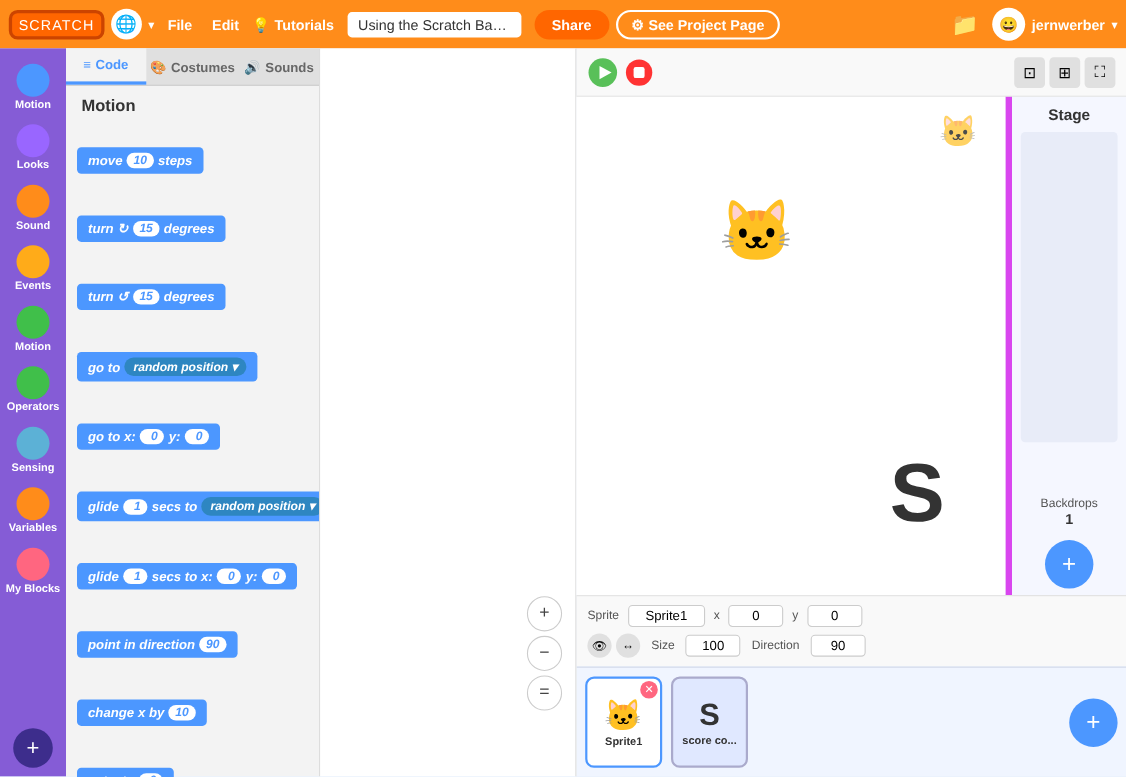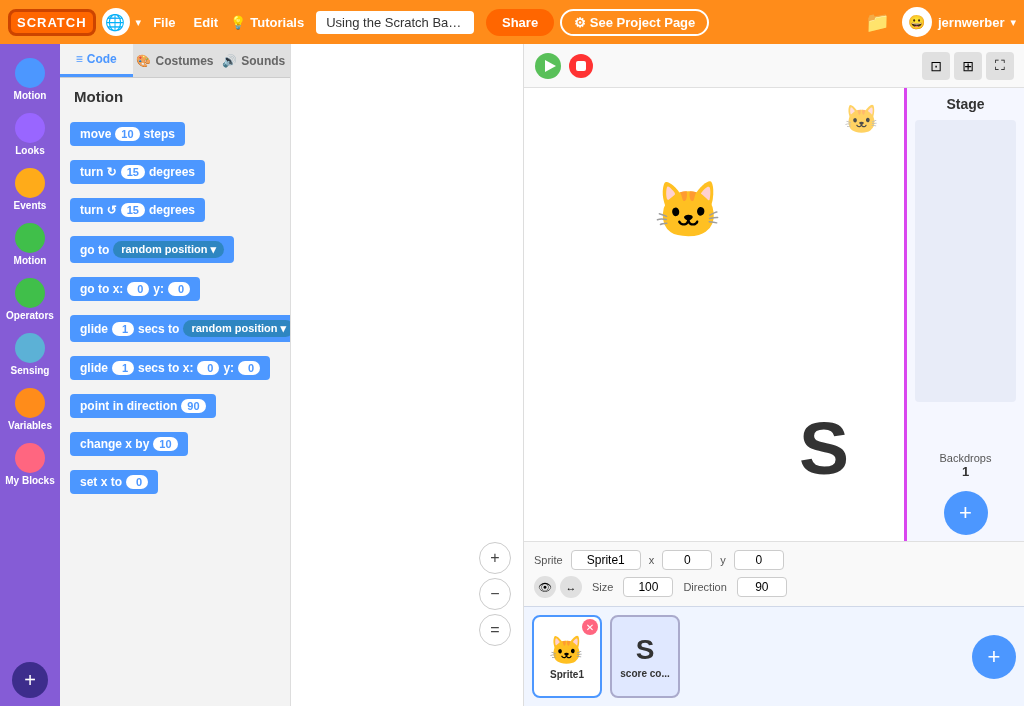--- a/index.html
+++ b/index.html
@@ -5,21 +5,21 @@
     * { box-sizing: border-box; margin: 0; padding: 0; }
     body { font-family: 'Helvetica Neue', Arial, sans-serif; background: #e9f1fc; overflow: hidden; width: 1024px; height: 706px; }
 
     
     #topnav {
       display: flex; align-items: center; background: #ff8c1a; height: 44px;
       padding: 0 8px; gap: 6px;
     }
     .scratch-logo {
       background: #ff6600; border: 3px solid #cc4400; border-radius: 8px;
-      color: white; font-weight: 700; font-size: 13px; padding: 3px 6px;
+      color: white; font-weight: 400; font-size: 13px; padding: 3px 6px;
       letter-spacing: 1px;
     }
     .nav-globe { background: #fff; border-radius: 50%; width: 28px; height: 28px;
       display: flex; align-items: center; justify-content: center; font-size: 16px; }
     .nav-btn { background: none; border: none; color: white; font-size: 13px; font-weight: 600; cursor: pointer; padding: 4px 6px; }
     .nav-ideas { display: flex; align-items: center; gap: 4px; color: white; font-size: 13px; font-weight: 600; cursor: pointer; }
     .project-title-box {
       flex: 1; margin: 0 6px; background: #fff; border-radius: 4px;
       padding: 4px 10px; font-size: 13px; color: #333; max-width: 220px;
       white-space: nowrap; overflow: hidden; text-overflow: ellipsis;
@@ -72,22 +72,22 @@
       background: none; border: none; display: flex; align-items: center; justify-content: center; gap: 4px;
       border-radius: 0;
     }
     .tab-btn.active { background: #f3f3f3; border-bottom: 3px solid #4c97ff; color: #4c97ff; }
     .tab-btn:not(.active) { color: #666; }
     .blocks-header { font-size: 15px; font-weight: 700; color: #333; padding: 10px 14px 6px; }
     #blocks-list { overflow-y: auto; flex: 1; padding: 4px 10px; }
     .block {
       display: inline-flex; align-items: center; gap: 4px;
       background: #4c97ff; color: white; border-radius: 4px;
-      padding: 5px 10px; margin: 7px 0; font-size: 12px; font-weight: 600; cursor: pointer;
-      white-space: nowrap; user-select: none;
+      padding: 5px 10px; margin: 19px 0; font-size: 12px; font-weight: 600; cursor: pointer;
+      white-space: nowrap; user-select: none; font-style: italic;
     }
     .block-input {
       background: white; color: #4c97ff; border-radius: 10px;
       padding: 1px 6px; font-size: 11px; font-weight: 700; min-width: 22px; text-align: right;
     }
     .block-dropdown {
       background: #2e86c1; color: white; border-radius: 10px;
       padding: 2px 8px; font-size: 11px; font-weight: 600;
       display: flex; align-items: center; gap: 2px;
     }
@@ -165,21 +165,21 @@
     }
     .sprite-thumb-s-img { font-size: 28px; font-weight: 900; color: #333; }
     .add-sprite-btn {
       width: 44px; height: 44px; background: #4c97ff; border-radius: 50%;
       display: flex; align-items: center; justify-content: center;
       color: white; font-size: 22px; cursor: pointer; align-self: center; margin-left: auto;
     }
 
     
     #stage-right {
-      width: 120px; background: #f5f7ff; border-left: 3px solid #d946ef; display: flex; flex-direction: column;
+      width: 110px; background: #f5f7ff; border-left: 6px solid #d946ef; display: flex; flex-direction: column;
       flex-shrink: 0;
     }
     .stage-right-header { text-align: center; font-size: 14px; font-weight: 700; color: #333; padding: 8px 0; }
     .stage-right-canvas { flex: 1; background: #e8ecf8; margin: 0 8px; border-radius: 4px; }
     .stage-right-footer { text-align: center; padding: 6px; margin-top: 44px; }
     .stage-right-label { font-size: 11px; color: #555; }
     .stage-right-value { font-size: 13px; font-weight: 700; color: #333; }
     .add-backdrop-btn {
       width: 44px; height: 44px; background: #4c97ff; border-radius: 50%;
       display: flex; align-items: center; justify-content: center;
@@ -217,20 +217,24 @@
   <div id="sidebar">
     <div class="sidebar-item">
       <div class="sidebar-dot dot-blue"></div>
       <span class="sidebar-label">Motion</span>
     </div>
     <div class="sidebar-item">
       <div class="sidebar-dot dot-purple"></div>
       <span class="sidebar-label">Looks</span>
     </div>
     <div class="sidebar-item">
+      <div class="sidebar-dot dot-orange"></div>
+      <span class="sidebar-label">Sound</span>
+    </div>
+    <div class="sidebar-item">
       <div class="sidebar-dot dot-yellow"></div>
       <span class="sidebar-label">Events</span>
     </div>
     <div class="sidebar-item">
       <div class="sidebar-dot dot-green"></div>
       <span class="sidebar-label">Motion</span>
     </div>
     <div class="sidebar-item">
       <div class="sidebar-dot dot-green" style="background:#40bf4a;"></div>
       <span class="sidebar-label">Operators</span>

